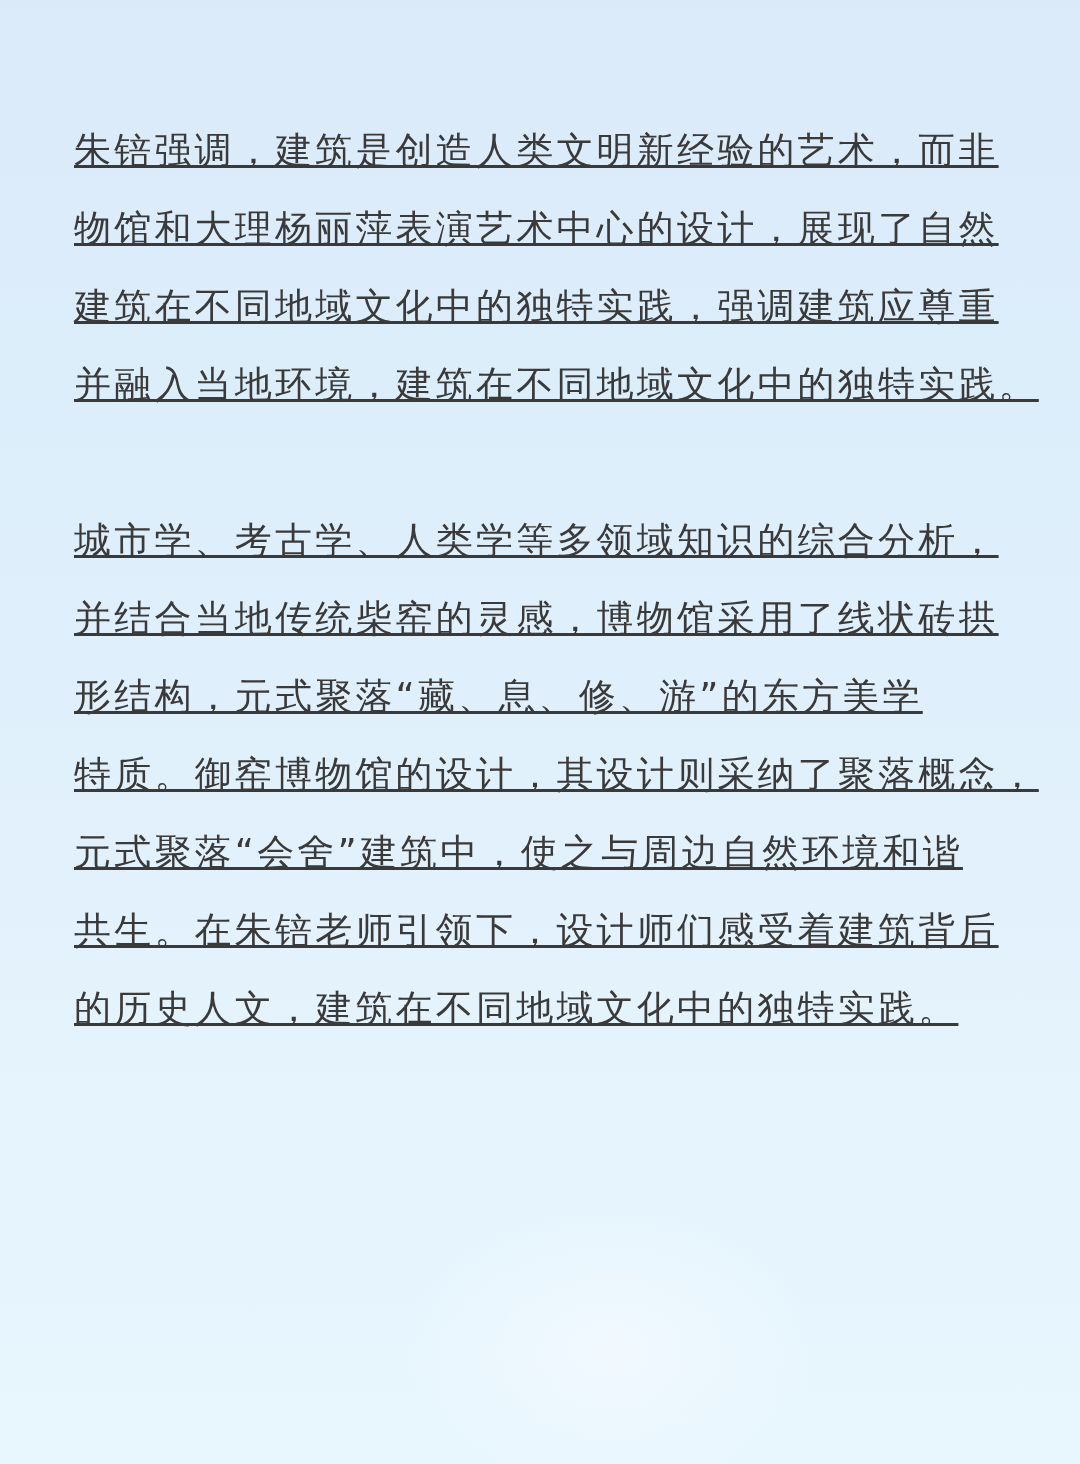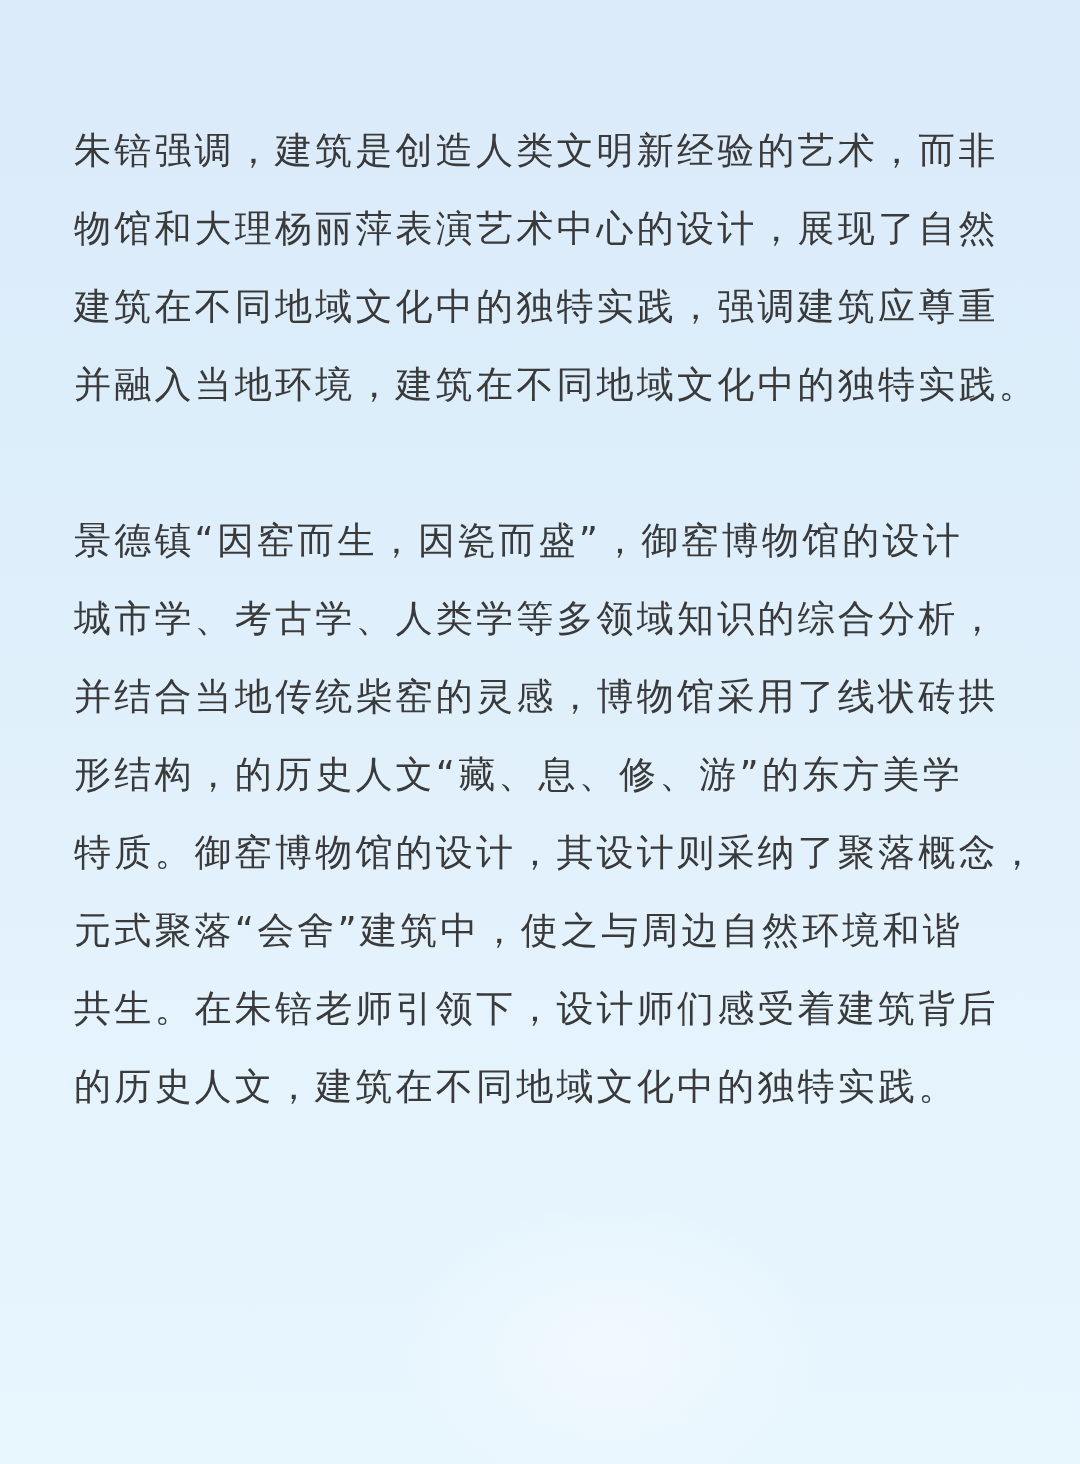--- a/index.html
+++ b/index.html
@@ -37,37 +37,37 @@
       letter-spacing: 3.2px;
       text-align: justify;
       text-align-last: left;
     }
     .para + .para {
       margin-top: 78px;
     }
     .line {
       display: block;
       white-space: nowrap;
+      text-decoration: underline;
     }
   </style>
 </head>
 <body>
 
 <div class="glow"></div>
 
 <div class="article">
   <p class="para">
     <span class="line">朱锫强调，建筑是创造人类文明新经验的艺术，而非</span>
     <span class="line">物馆和大理杨丽萍表演艺术中心的设计，展现了自然</span>
     <span class="line">建筑在不同地域文化中的独特实践，强调建筑应尊重</span>
     <span class="line">并融入当地环境，建筑在不同地域文化中的独特实践。</span>
   </p>
   <p class="para">
-    <span class="line">景德镇“因窑而生，因瓷而盛”，御窑博物馆的设计</span>
     <span class="line">城市学、考古学、人类学等多领域知识的综合分析，</span>
     <span class="line">并结合当地传统柴窑的灵感，博物馆采用了线状砖拱</span>
-    <span class="line">形结构，的历史人文“藏、息、修、游”的东方美学</span>
+    <span class="line">形结构，元式聚落“藏、息、修、游”的东方美学</span>
     <span class="line">特质。御窑博物馆的设计，其设计则采纳了聚落概念，</span>
     <span class="line">元式聚落“会舍”建筑中，使之与周边自然环境和谐</span>
     <span class="line">共生。在朱锫老师引领下，设计师们感受着建筑背后</span>
     <span class="line">的历史人文，建筑在不同地域文化中的独特实践。</span>
   </p>
 </div>
 
 </body></html>

